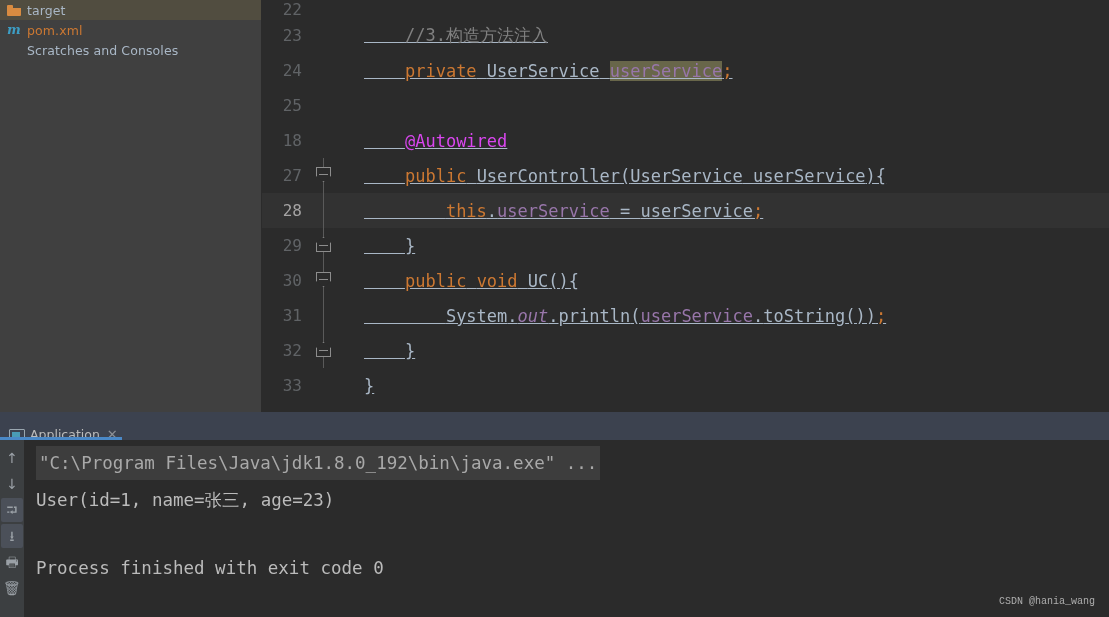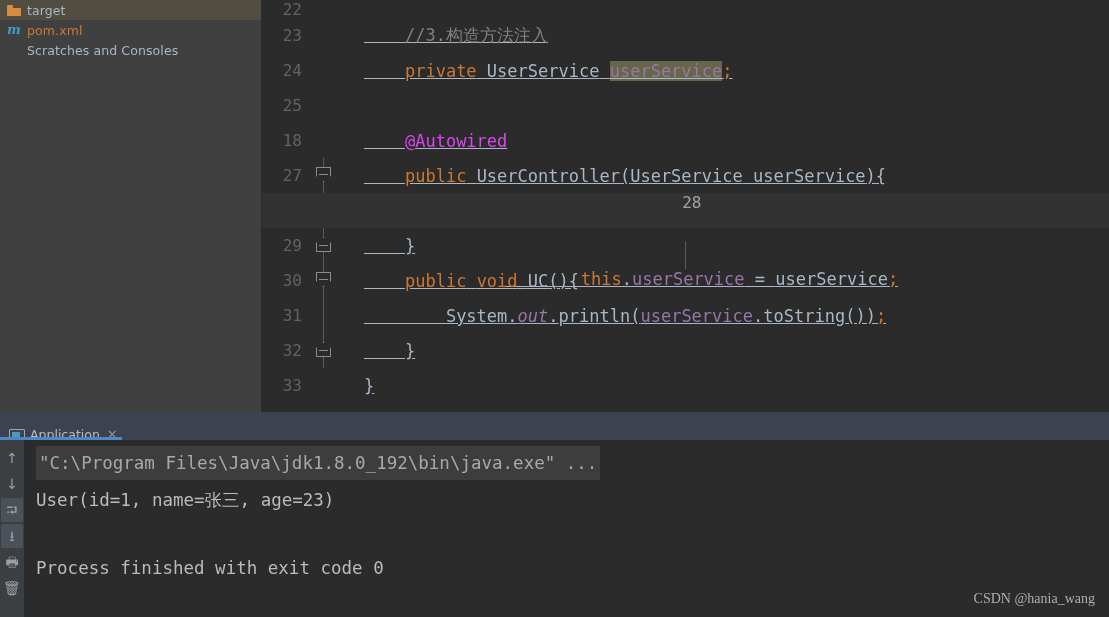--- a/index.html
+++ b/index.html
@@ -94,21 +94,21 @@
   }
   .code-line {
     position: relative;
     height: 35px;
     display: flex;
     align-items: center;
     white-space: pre;
     font-family: "DejaVu Sans Mono", "Liberation Mono", monospace;
     font-size: 17px;
   }
-  .code-line.caret-line { background: #323232; flex-direction: column; }
+  .code-line.caret-line { background: #323232; }
   .gutter {
     width: 48px;
     flex: 0 0 48px;
     text-align: right;
     padding-right: 8px;
     color: #606366;
     font-family: "DejaVu Sans Mono", "Liberation Mono", monospace;
     font-size: 16px;
     user-select: none;
   }
@@ -271,23 +271,23 @@
     padding: 0 3px;
     line-height: 34px;
   }
   .con-line.blank { height: 28px; line-height: 28px; }
 
   
   .watermark {
     position: absolute;
     right: 14px; bottom: 10px;
     color: #b9b9b9;
-    font-size: 14px;
+    font-size: 10px;
     opacity: 0.92;
-    font-family: Liberation Serif, serif;
+    font-family: Liberation Mono, monospace;
   }
 </style>
 </head>
 <body>
 
 <div id="app">
 
   <div class="top-area">
 
     <div class="project-panel">

